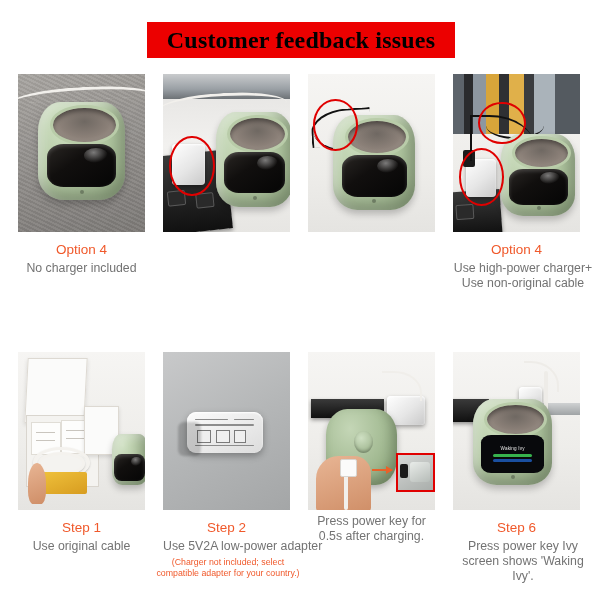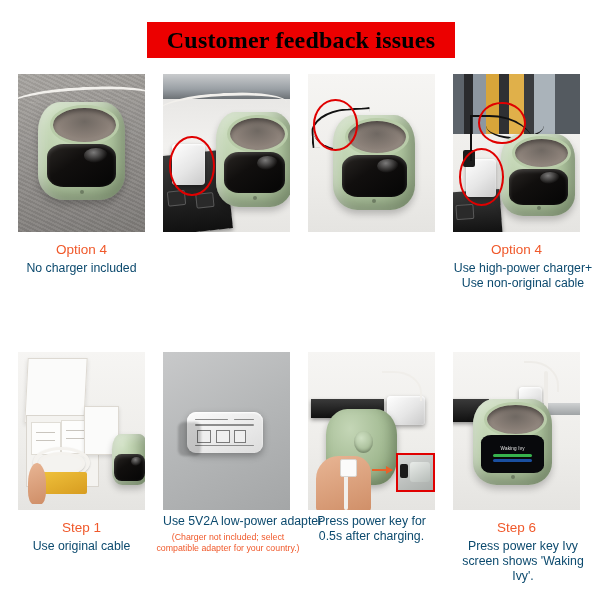--- a/index.html
+++ b/index.html
@@ -50,21 +50,21 @@
   .caption-wrap { width: 127px; text-align: center; }
   .cap-title {
     color: #f0592b;
     font-size: 13.5px;
     font-weight: 400;
     margin-top: 10px;
     line-height: 15px;
     white-space: nowrap;
   }
   .cap-text {
-    color: #0c4a6e;
+    color: #737373;
     font-size: 12.3px;
     line-height: 15px;
     margin-top: 4px;
     white-space: nowrap;
   }
   .cap-text.wrap { white-space: normal; }
   .cap-note {
     color: #f0592b;
     font-size: 8.8px;
     line-height: 10.5px;
@@ -348,20 +348,21 @@
             <div class="lbl-icon" style="left:13%; top:44%; width:16%; height:26%;"></div>
             <div class="lbl-icon" style="left:38%; top:44%; width:16%; height:26%;"></div>
             <div class="lbl-icon" style="left:62%; top:44%; width:13%; height:26%;"></div>
             <div class="lbl-line" style="left:10%; top:80%; width:78%;"></div>
           </div>
           <div style="position:absolute; left:12%; top:44%; width:18%; height:22%;
                       background:rgba(0,0,0,.18); border-radius:6px; filter:blur(1px);"></div>
         </div>
       </div>
       <div class="caption-wrap">
+        <div class="cap-title">Step 2</div>
         <div class="cap-text">Use 5V2A low-power adapter</div>
         <div class="cap-note">(Charger not included; select compatible adapter for your country.)</div>
       </div>
     </div>
 
     <div class="cell c2">
       <div class="photo">
         <div class="sc">
           <div class="wall"></div>
           <div class="strip" style="left:2%; top:30%; width:58%; height:12%;"></div>

